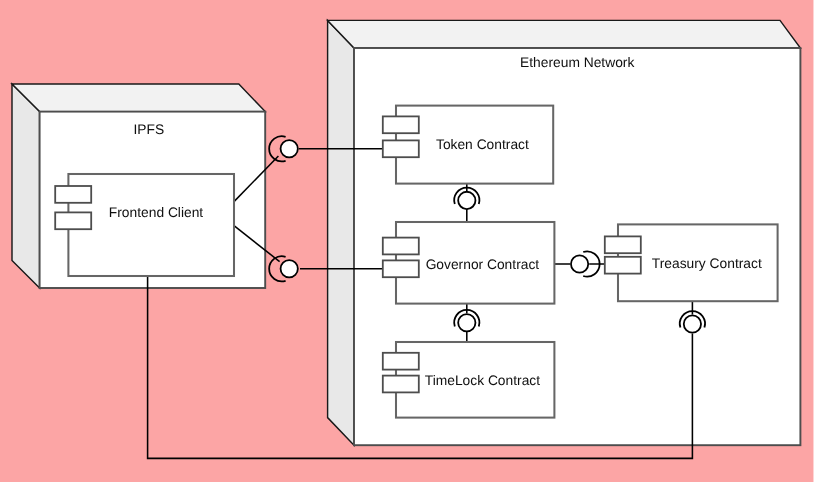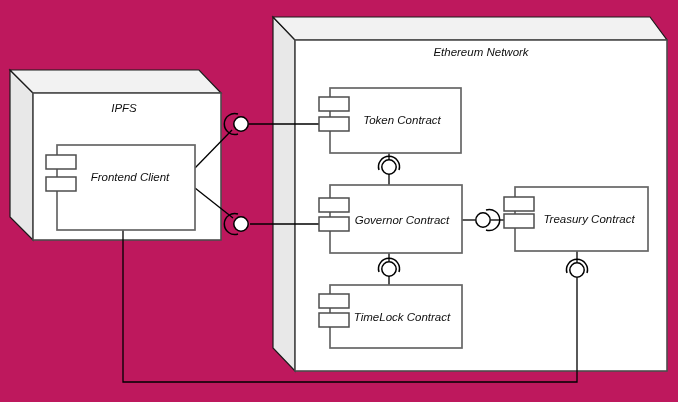--- a/index.html
+++ b/index.html
@@ -10,22 +10,21 @@
   body {
     width: 678px;
     height: 402px;
     overflow: hidden;
     font-family: "Liberation Sans", sans-serif;
   }
   #diagram-root {
     position: relative;
     width: 678px;
     height: 402px;
-    background: #be185d;
-    font-style: italic;
+    background: #fca5a5;
   }
   svg#uml-canvas {
     display: block;
     width: 678px;
     height: 402px;
   }
   .node-top-face  { fill: #f2f2f2; stroke: #1a1a1a; stroke-width: 1.2; stroke-linejoin: miter; }
   .node-side-face { fill: #e8e8e8; stroke: #1a1a1a; stroke-width: 1.2; stroke-linejoin: miter; }
   .node-front-face{ fill: #ffffff; stroke: #4d4d4d; stroke-width: 1.6; }
   .node-label {

